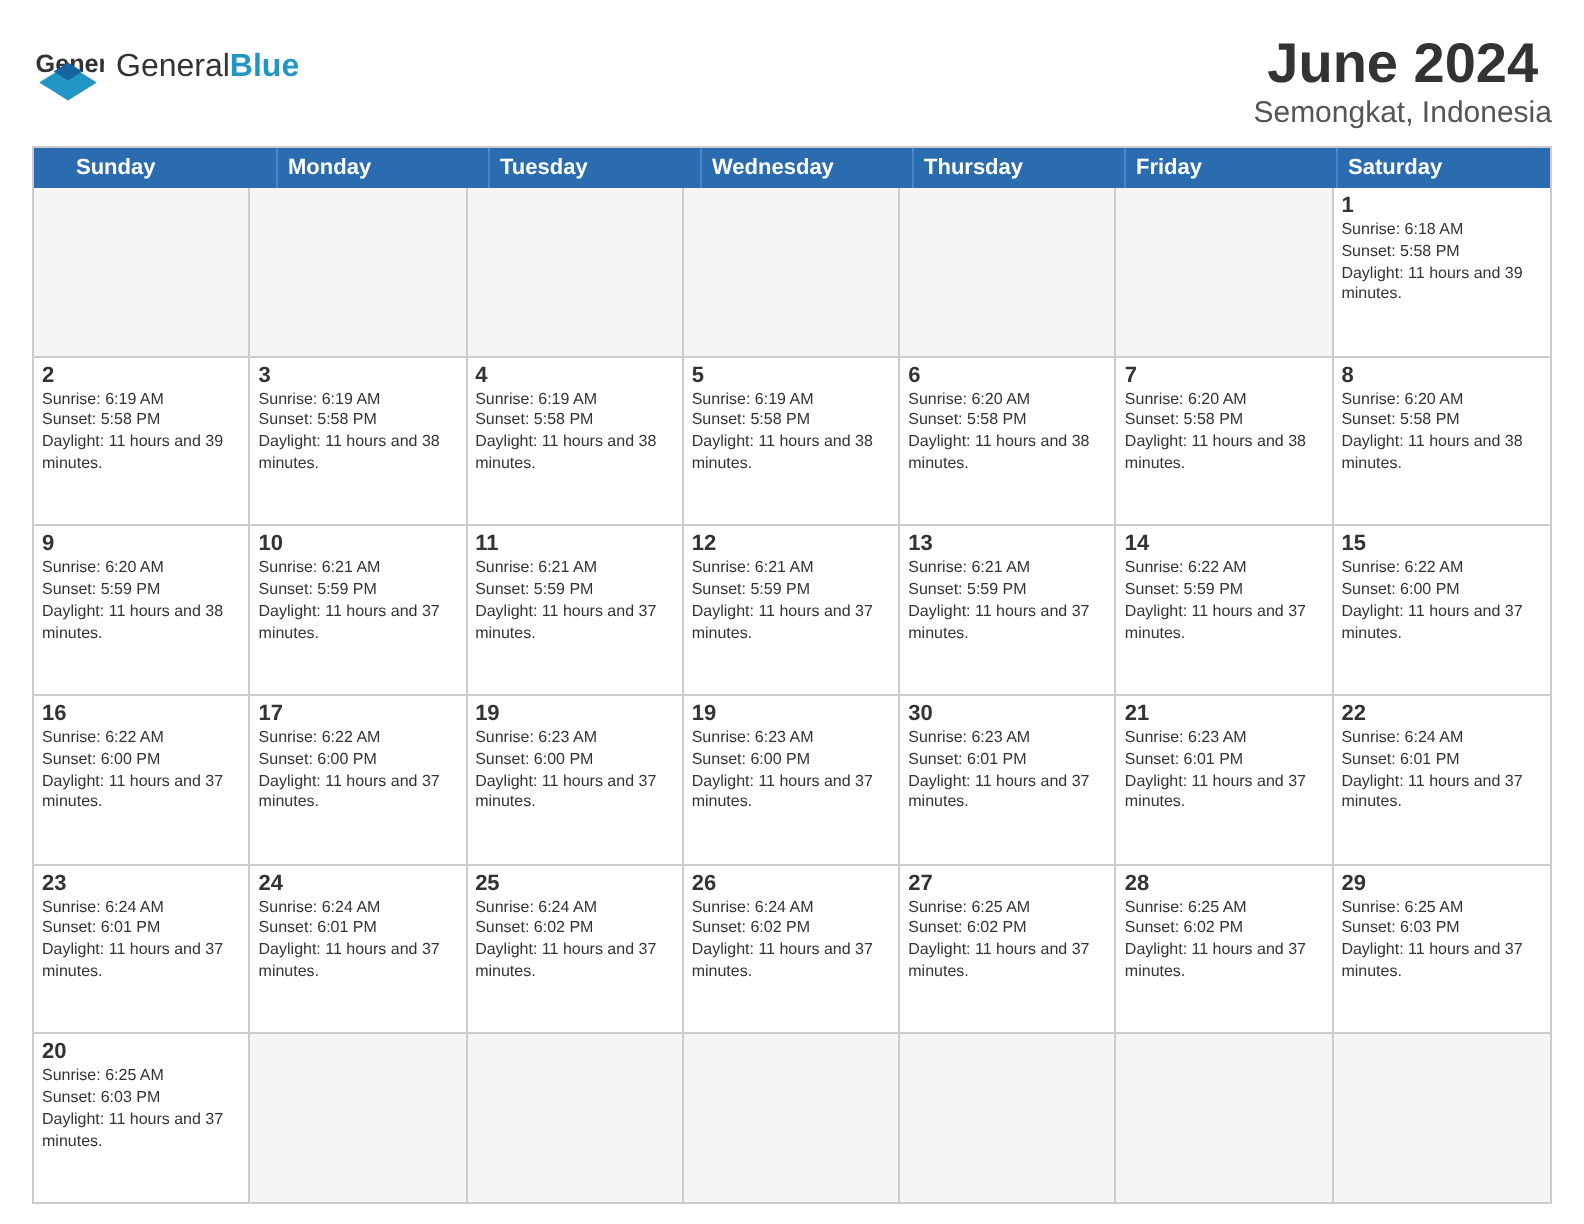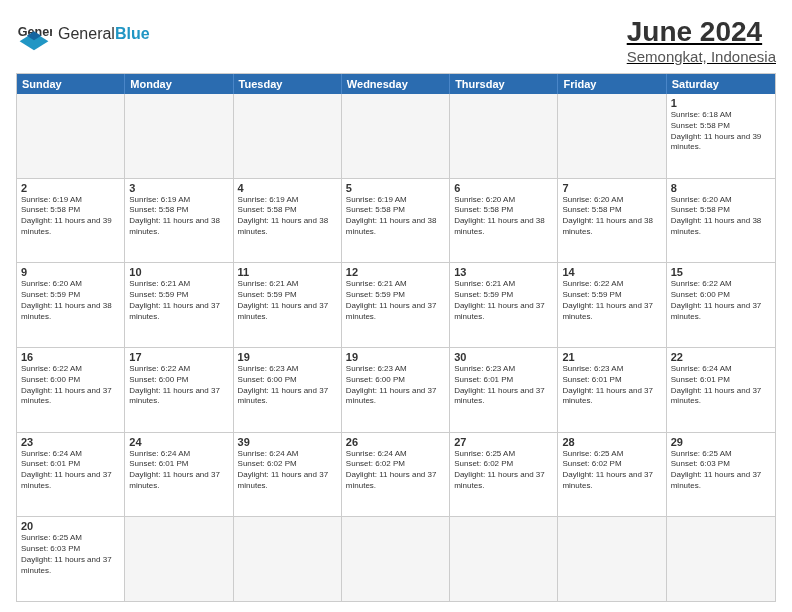--- a/index.html
+++ b/index.html
@@ -36,22 +36,21 @@
     }
     .logo-text span {
       color: #2196c4;
       font-weight: bold;
     }
     .logo-icon {
       width: 36px;
       height: 36px;
     }
     .title-block {
-      text-align: left;
-      text-decoration: underline;
+      text-align: center;
     }
     .title-block h1 {
       font-size: 28px;
       font-weight: bold;
       color: #333;
     }
     .title-block h2 {
       font-size: 15px;
       font-weight: normal;
       color: #555;
@@ -59,20 +58,21 @@
     .calendar {
       flex: 1;
       display: flex;
       flex-direction: column;
       border: 1px solid #ccc;
     }
     .cal-header {
       display: grid;
       grid-template-columns: repeat(7, 1fr);
       background: #2b6cb0;
+      padding-left: 16px;
     }
     .cal-header-cell {
       color: #fff;
       font-size: 11px;
       font-weight: bold;
       padding: 4px 5px;
       text-align: left;
       border-right: 1px solid #4a86c8;
     }
     .cal-header-cell:last-child { border-right: none; }
@@ -250,21 +250,21 @@
         <div class="cal-row">
           <div class="cal-cell">
             <span class="day-num">23</span>
             <div class="cell-text">Sunrise: 6:24 AM<br>Sunset: 6:01 PM<br>Daylight: 11 hours and 37 minutes.</div>
           </div>
           <div class="cal-cell">
             <span class="day-num">24</span>
             <div class="cell-text">Sunrise: 6:24 AM<br>Sunset: 6:01 PM<br>Daylight: 11 hours and 37 minutes.</div>
           </div>
           <div class="cal-cell">
-            <span class="day-num">39</span>
+            <span class="day-num">25</span>
             <div class="cell-text">Sunrise: 6:24 AM<br>Sunset: 6:02 PM<br>Daylight: 11 hours and 37 minutes.</div>
           </div>
           <div class="cal-cell">
             <span class="day-num">26</span>
             <div class="cell-text">Sunrise: 6:24 AM<br>Sunset: 6:02 PM<br>Daylight: 11 hours and 37 minutes.</div>
           </div>
           <div class="cal-cell">
             <span class="day-num">27</span>
             <div class="cell-text">Sunrise: 6:25 AM<br>Sunset: 6:02 PM<br>Daylight: 11 hours and 37 minutes.</div>
           </div>

